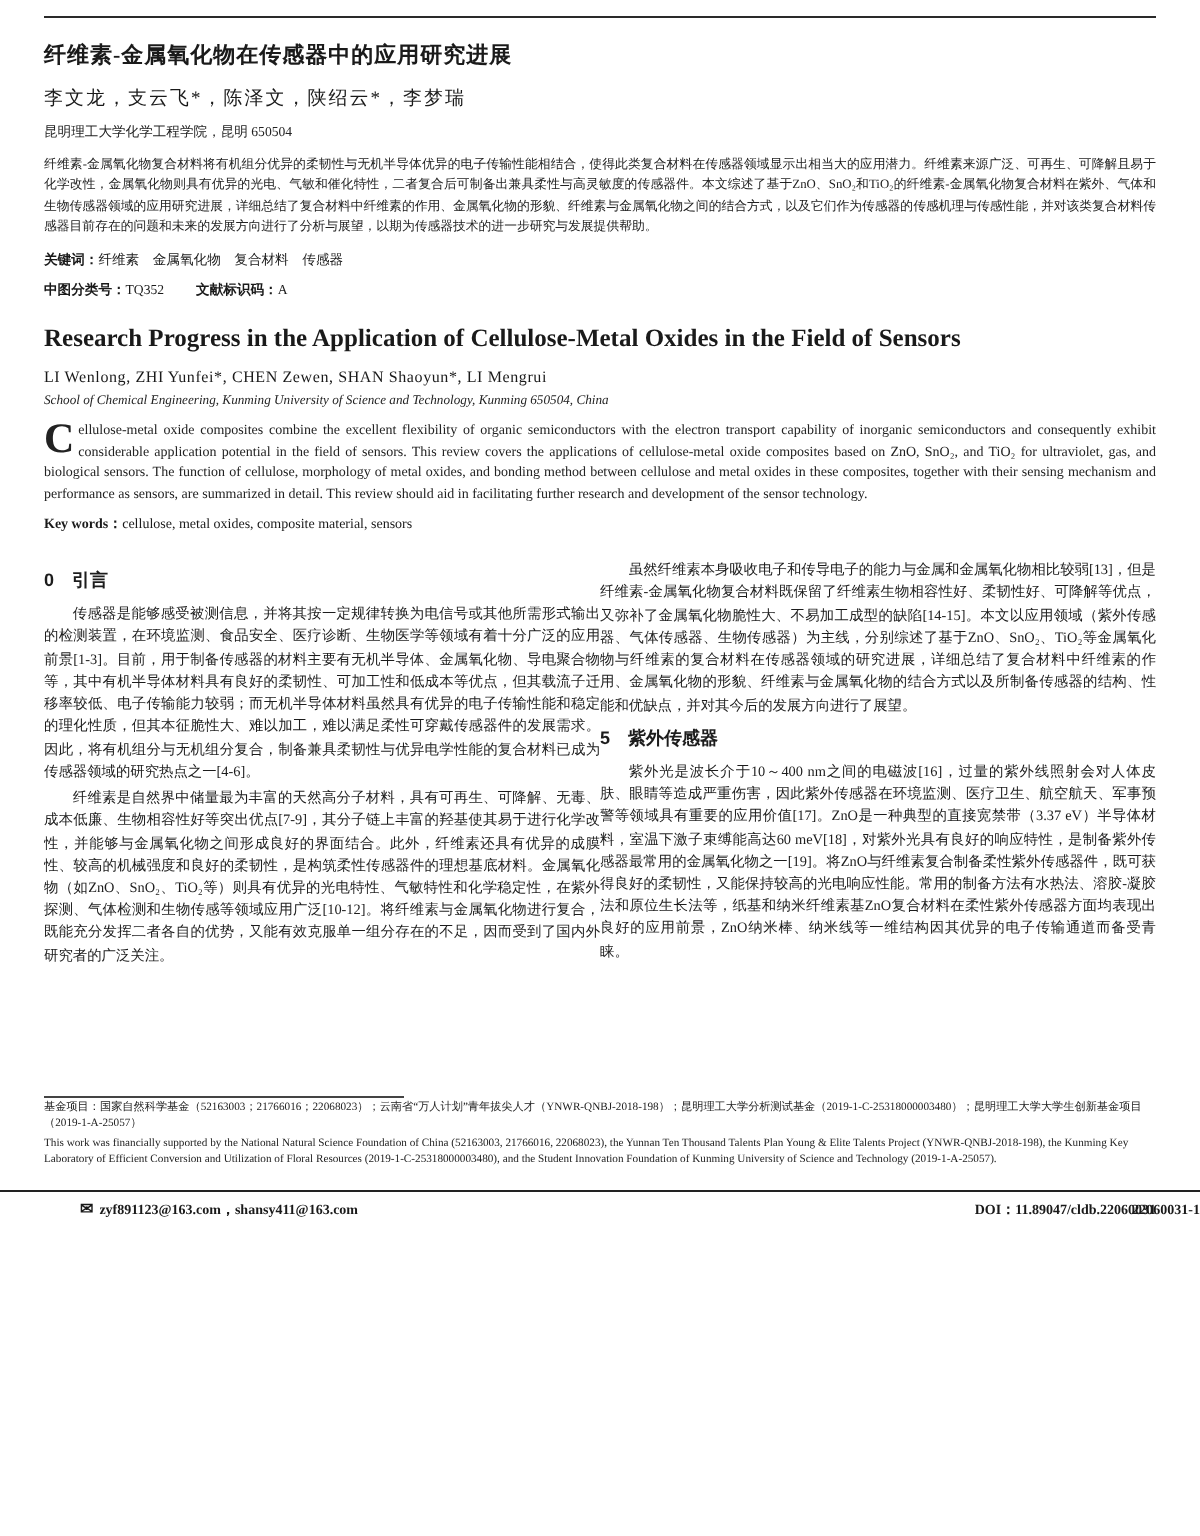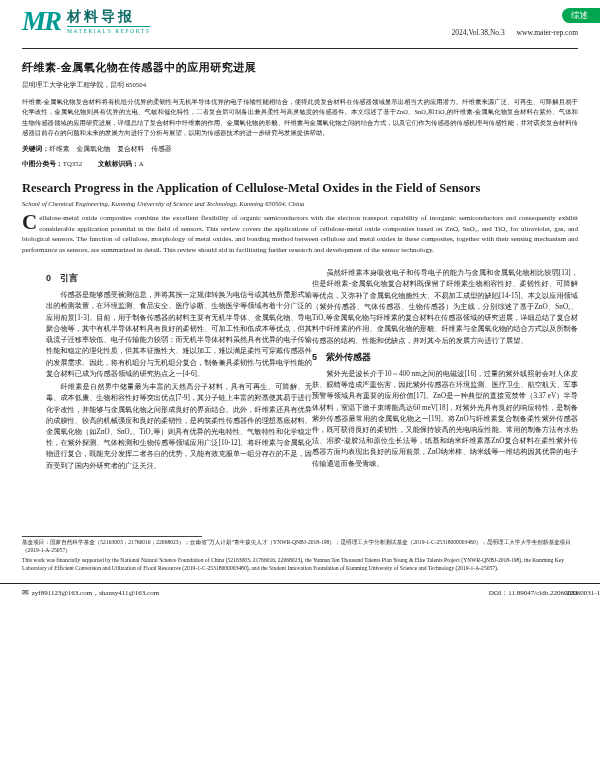--- a/index.html
+++ b/index.html
@@ -49,76 +49,68 @@
   
   .en-title { font-size:12.5px; font-weight:bold; margin-top:12px; line-height:1.25; }
   .en-authors { font-size:8px; margin-top:7px; letter-spacing:0.3px; }
   .en-affil { font-size:6.6px; font-style:italic; margin-top:4px; color:#222; }
   .en-abstract { font-size:7px; line-height:1.5; text-align:justify; margin-top:6px; color:#222; }
   .dropcap { float:left; font-size:21px; line-height:19px; font-weight:bold; padding-right:2px; }
   .en-keywords { font-size:7px; margin-top:5px; }
   .en-keywords b { font-weight:bold; }
 
   
-  .columns { display:flex; margin-top:13px; height:336px; overflow:hidden;margin-left:24px; }
+  .columns { display:flex; margin-top:13px; height:336px; overflow:hidden; }
   .col { flex:1; font-size:7.2px; line-height:1.56; text-align:justify; color:#1c1c1c; }
   .sec-title { font-size:9px; font-weight:bold; margin:3px 0 5px 0; font-family:"Liberation Sans", sans-serif; }
   .col p { text-indent:2em; margin-bottom:2px; }
 
   
   .footnote { position:absolute; left:22px; right:22px; bottom:30px; font-size:5.6px; line-height:1.55; color:#222; }
   .footnote-rule { width:180px; border-top:1px solid #444; margin-bottom:3px; }
   .footnote div { margin-bottom:1px; }
 
   
   .bottombar {
     position:absolute; left:0; right:0; bottom:6px;
     border-top:1.4px solid #222;
-    padding:4px 22px 0 22px;
+    padding:4px 22px 0 40px;
     display:flex; justify-content:space-between; align-items:center;
     font-size:7px;
+    font-weight:bold;
   }
   .bottombar .email-icon { font-size:8px; margin-right:3px; }
   .bottombar .center { position:absolute; left:4px; right:0; text-align:right; pointer-events:none;margin-left:43px; }
 </style>
 </head>
 <body>
 
 <div class="page">
 
-  <div class="header">
-    <div class="logo">
-      <span class="logo-mr">MR</span>
-      <span class="logo-text">
-        <span class="logo-cn">材料导报</span>
-        <span class="logo-en">MATERIALS REPORTS</span>
-      </span>
-    </div>
-    <span class="review-badge">综述</span>
-    <div class="issue-line">
-      <span>2024,Vol.38,No.3</span>
-      <span>www.mater-rep.com</span>
-    </div>
-  </div>
   <div class="header-rule"></div>
 
   <div class="cn-title">纤维素-金属氧化物在传感器中的应用研究进展</div>
+  <div class="cn-authors">李文龙，支云飞*，陈泽文，陕绍云*，李梦瑞</div>
   <div class="cn-affil">昆明理工大学化学工程学院，昆明 650504</div>
   <div class="cn-abstract">纤维素-金属氧化物复合材料将有机组分优异的柔韧性与无机半导体优异的电子传输性能相结合，使得此类复合材料在传感器领域显示出相当大的应用潜力。纤维素来源广泛、可再生、可降解且易于化学改性，金属氧化物则具有优异的光电、气敏和催化特性，二者复合后可制备出兼具柔性与高灵敏度的传感器件。本文综述了基于ZnO、SnO₂和TiO₂的纤维素-金属氧化物复合材料在紫外、气体和生物传感器领域的应用研究进展，详细总结了复合材料中纤维素的作用、金属氧化物的形貌、纤维素与金属氧化物之间的结合方式，以及它们作为传感器的传感机理与传感性能，并对该类复合材料传感器目前存在的问题和未来的发展方向进行了分析与展望，以期为传感器技术的进一步研究与发展提供帮助。</div>
   <div class="meta-line">
     <b>关键词：</b><span>纤维素　金属氧化物　复合材料　传感器</span>
   </div>
   <div class="meta-line">
     <b>中图分类号：</b><span>TQ352</span><span class="meta-gap"></span><b>文献标识码：</b><span>A</span>
   </div>
 
   <div class="en-title">Research Progress in the Application of Cellulose-Metal Oxides in the Field of Sensors</div>
+  <div class="en-authors">LI Wenlong, ZHI Yunfei*, CHEN Zewen, SHAN Shaoyun*, LI Mengrui</div>
   <div class="en-affil">School of Chemical Engineering, Kunming University of Science and Technology, Kunming 650504, China</div>
   <div class="en-abstract">
     <span class="dropcap">C</span><span>ellulose-metal oxide composites combine the excellent flexibility of organic semiconductors with the electron transport capability of inorganic semiconductors and consequently exhibit considerable application potential in the field of sensors. This review covers the applications of cellulose-metal oxide composites based on ZnO, SnO₂, and TiO₂ for ultraviolet, gas, and biological sensors. The function of cellulose, morphology of metal oxides, and bonding method between cellulose and metal oxides in these composites, together with their sensing mechanism and performance as sensors, are summarized in detail. This review should aid in facilitating further research and development of the sensor technology.</span>
+  </div>
+  <div class="en-keywords">
+    <b>Key words：</b><span>cellulose, metal oxides, composite material, sensors</span>
   </div>
 
   <div class="columns">
     <div class="col">
       <div class="sec-title">0　引言</div>
       <p>传感器是能够感受被测信息，并将其按一定规律转换为电信号或其他所需形式输出的检测装置，在环境监测、食品安全、医疗诊断、生物医学等领域有着十分广泛的应用前景[1-3]。目前，用于制备传感器的材料主要有无机半导体、金属氧化物、导电聚合物等，其中有机半导体材料具有良好的柔韧性、可加工性和低成本等优点，但其载流子迁移率较低、电子传输能力较弱；而无机半导体材料虽然具有优异的电子传输性能和稳定的理化性质，但其本征脆性大、难以加工，难以满足柔性可穿戴传感器件的发展需求。因此，将有机组分与无机组分复合，制备兼具柔韧性与优异电学性能的复合材料已成为传感器领域的研究热点之一[4-6]。</p>
       <p>纤维素是自然界中储量最为丰富的天然高分子材料，具有可再生、可降解、无毒、成本低廉、生物相容性好等突出优点[7-9]，其分子链上丰富的羟基使其易于进行化学改性，并能够与金属氧化物之间形成良好的界面结合。此外，纤维素还具有优异的成膜性、较高的机械强度和良好的柔韧性，是构筑柔性传感器件的理想基底材料。金属氧化物（如ZnO、SnO₂、TiO₂等）则具有优异的光电特性、气敏特性和化学稳定性，在紫外探测、气体检测和生物传感等领域应用广泛[10-12]。将纤维素与金属氧化物进行复合，既能充分发挥二者各自的优势，又能有效克服单一组分存在的不足，因而受到了国内外研究者的广泛关注。</p>
     </div>
     <div class="col">
       <p>虽然纤维素本身吸收电子和传导电子的能力与金属和金属氧化物相比较弱[13]，但是纤维素-金属氧化物复合材料既保留了纤维素生物相容性好、柔韧性好、可降解等优点，又弥补了金属氧化物脆性大、不易加工成型的缺陷[14-15]。本文以应用领域（紫外传感器、气体传感器、生物传感器）为主线，分别综述了基于ZnO、SnO₂、TiO₂等金属氧化物与纤维素的复合材料在传感器领域的研究进展，详细总结了复合材料中纤维素的作用、金属氧化物的形貌、纤维素与金属氧化物的结合方式以及所制备传感器的结构、性能和优缺点，并对其今后的发展方向进行了展望。</p>

